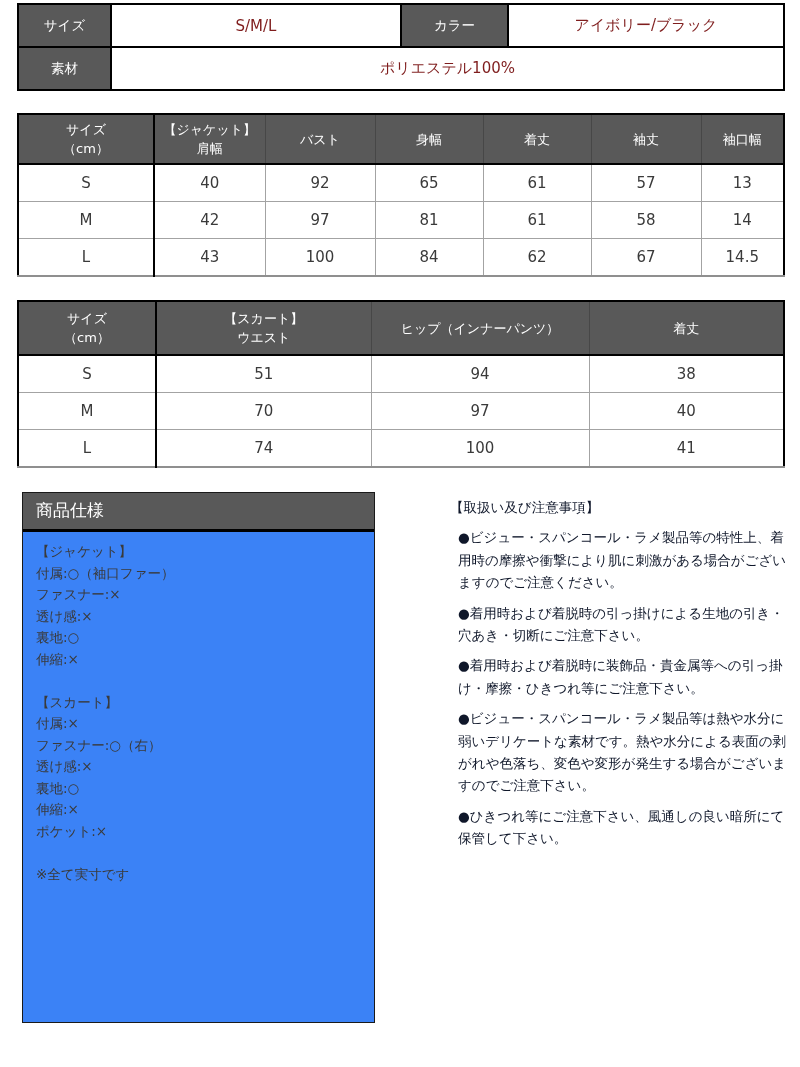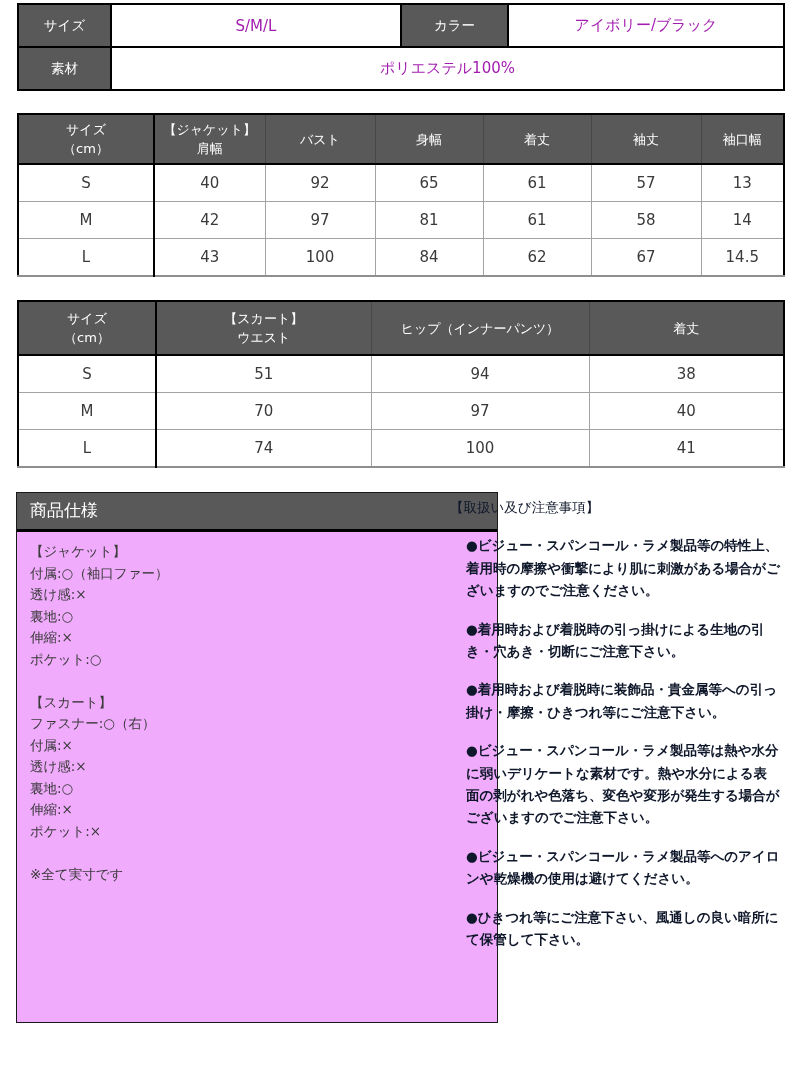--- a/index.html
+++ b/index.html
@@ -9,21 +9,21 @@
     color:#3a3a3a;
   }
   .page{position:relative;width:800px;height:1067px;overflow:hidden;background:#fff;}
 
   table{border-collapse:collapse;table-layout:fixed;}
 
   
   .summary-table{position:absolute;top:3px;left:17px;width:766px;}
   .summary-table td{
     border:2px solid #000;text-align:center;vertical-align:middle;
-    height:39px;font-size:15px;color:#a21caf;overflow:hidden;white-space:nowrap;
+    height:39px;font-size:15px;color:#7f1d1d;overflow:hidden;white-space:nowrap;
   }
   .summary-table td.dark{background:#595959;color:#ffffff;font-size:13.5px;}
 
   
   .size-table{position:absolute;left:17px;width:766px;border:2px solid #000;border-bottom:2px solid #8f8f8f;}
   .size-table th{
     background:#595959;color:#ffffff;font-weight:normal;font-size:13px;
     border:1px solid #474747;border-bottom:2px solid #000;
     vertical-align:middle;text-align:center;padding:0;line-height:19px;
   }
@@ -33,35 +33,35 @@
   }
   .size-table th:first-child,.size-table td:first-child{border-right:2px solid #000;}
   .jacket-table{top:113px;}
   .jacket-table th{height:48px;}
   .skirt-table{top:300px;}
   .skirt-table th{height:52px;}
   .th-line{display:block;}
 
   
   .spec-box{
-    position:absolute;left:16px;top:492px;width:482px;height:531px;
-    border:1px solid #1a1a1a;box-sizing:border-box;background:#f0abfc;
+    position:absolute;left:22px;top:492px;width:353px;height:531px;
+    border:1px solid #1a1a1a;box-sizing:border-box;background:#3b82f6;
   }
   .spec-title{
     background:#595959;color:#fff;font-size:17px;
     padding:6px 13px 7px 13px;border-bottom:3px solid #000;
   }
   .spec-content{padding:9px 13px;font-size:13.5px;line-height:21.5px;color:#3a3a3a;}
   .spec-gap{height:21.5px;}
 
   .care-notes{
     position:absolute;left:450px;top:496px;width:346px;
     font-size:13.5px;line-height:22.4px;color:#0f172a;
   }
-  .care-item{margin:16px;font-weight:bold;}
+  .care-item{margin:8px;}
 </style>
 </head>
 <body>
 
 <div class="page">
 
   <table class="summary-table">
     <colgroup>
         <col style="width:93px">
         <col style="width:290px">
@@ -181,40 +181,39 @@
         <td>41</td>
       </tr>
     </tbody>
   </table>
 
   <div class="spec-box">
     <div class="spec-title">商品仕様</div>
     <div class="spec-content">
       <div>【ジャケット】</div>
       <div>付属:○（袖口ファー）</div>
+      <div>ファスナー:×</div>
       <div>透け感:×</div>
       <div>裏地:○</div>
       <div>伸縮:×</div>
-      <div>ポケット:○</div>
       <div class="spec-gap"></div>
       <div>【スカート】</div>
+      <div>付属:×</div>
       <div>ファスナー:○（右）</div>
-      <div>付属:×</div>
       <div>透け感:×</div>
       <div>裏地:○</div>
       <div>伸縮:×</div>
       <div>ポケット:×</div>
       <div class="spec-gap"></div>
       <div>※全て実寸です</div>
     </div>
   </div>
 
   <div class="care-notes">
     <div>【取扱い及び注意事項】</div>
     <div class="care-item">●ビジュー・スパンコール・ラメ製品等の特性上、着用時の摩擦や衝撃により肌に刺激がある場合がございますのでご注意ください。</div>
     <div class="care-item">●着用時および着脱時の引っ掛けによる生地の引き・穴あき・切断にご注意下さい。</div>
     <div class="care-item">●着用時および着脱時に装飾品・貴金属等への引っ掛け・摩擦・ひきつれ等にご注意下さい。</div>
     <div class="care-item">●ビジュー・スパンコール・ラメ製品等は熱や水分に弱いデリケートな素材です。熱や水分による表面の剥がれや色落ち、変色や変形が発生する場合がございますのでご注意下さい。</div>
-    <div class="care-item">●ビジュー・スパンコール・ラメ製品等へのアイロンや乾燥機の使用は避けてください。</div>
     <div class="care-item">●ひきつれ等にご注意下さい、風通しの良い暗所にて保管して下さい。</div>
   </div>
 
 </div>
 
 </body></html>

